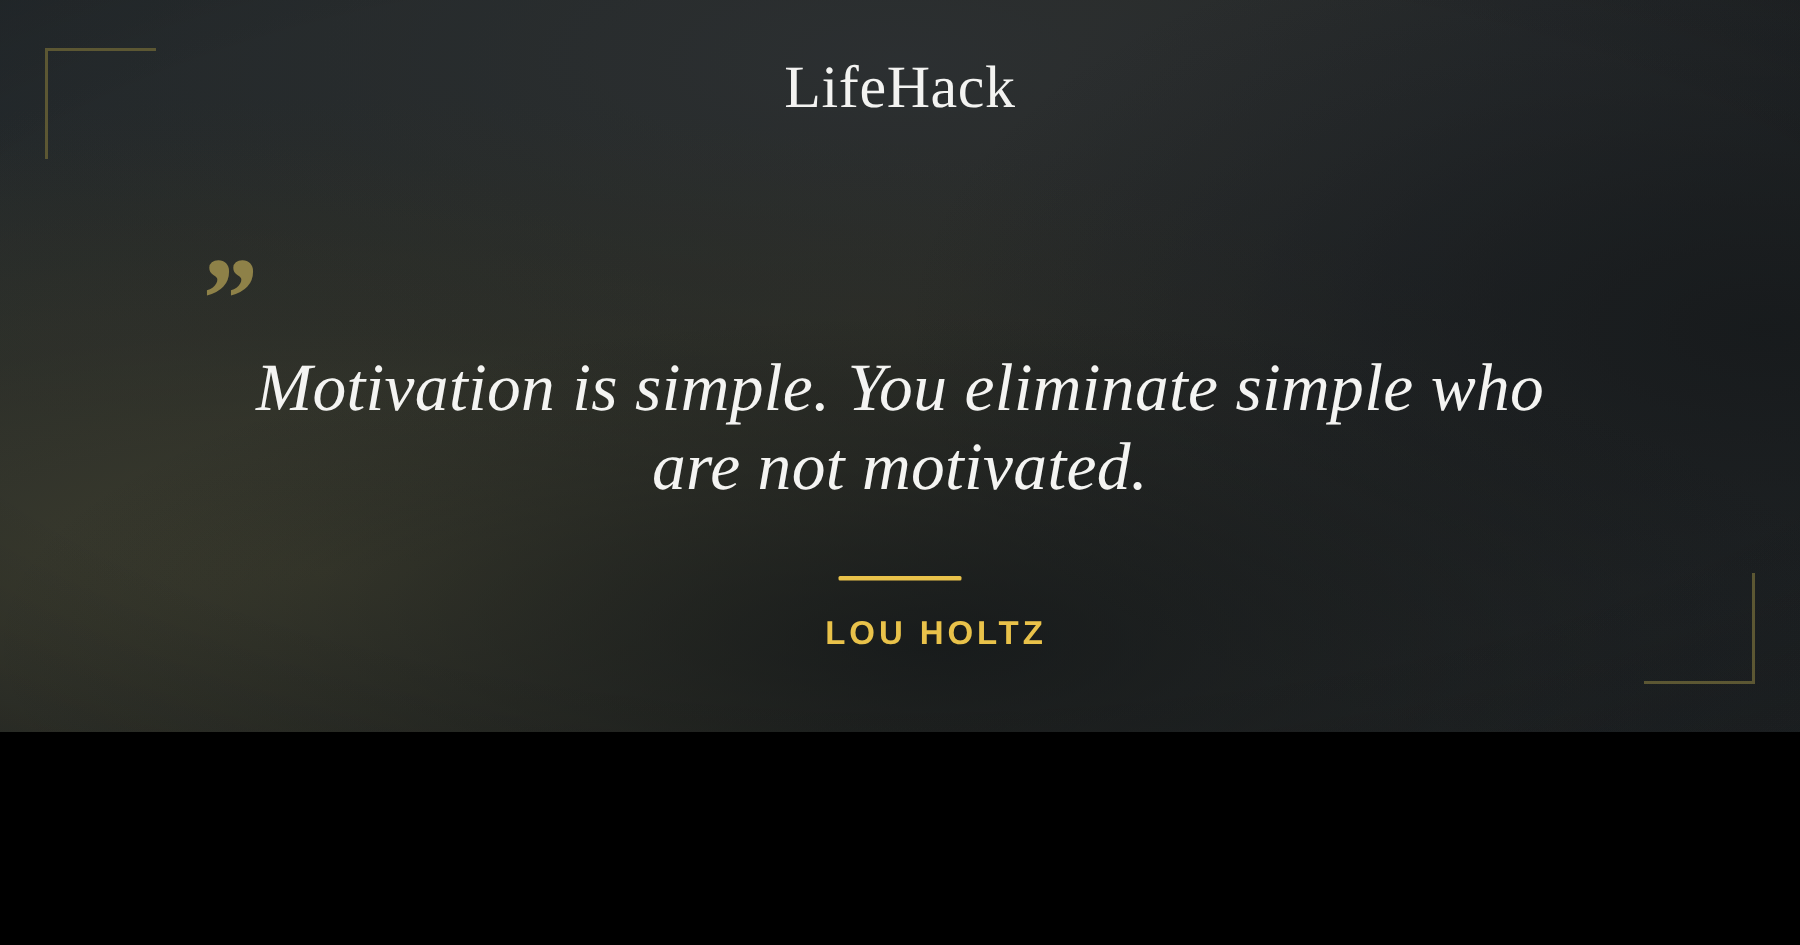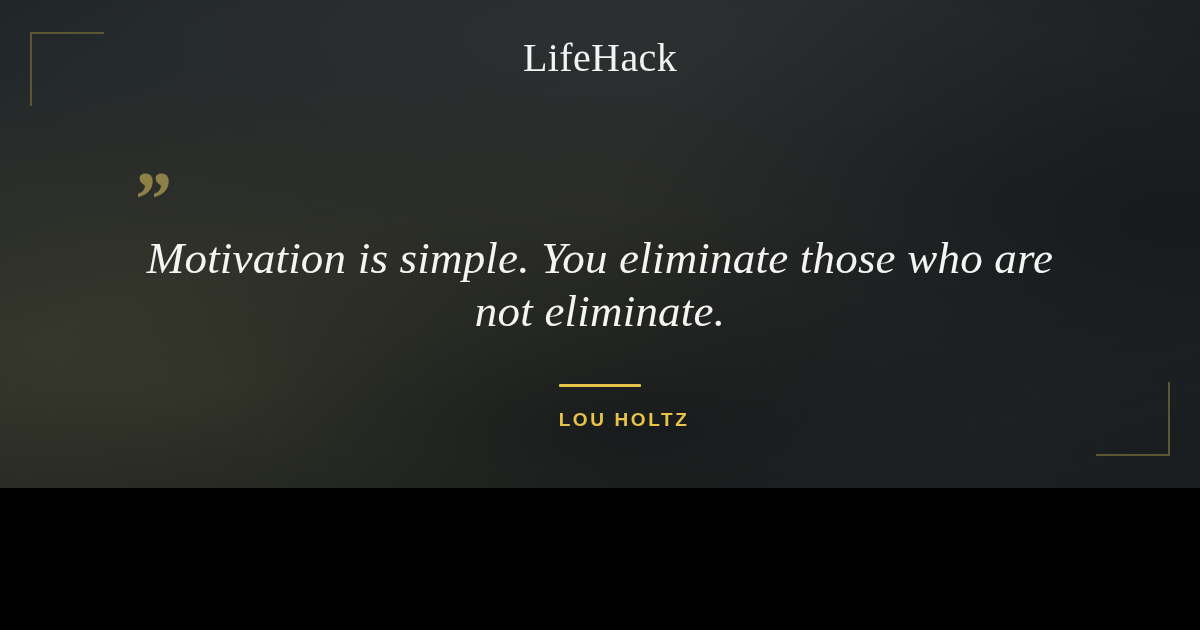--- a/index.html
+++ b/index.html
@@ -111,21 +111,21 @@
     height: 3px;
     background: #e9c24a;
     margin: 46px auto 0 auto;
     border-radius: 1px;
   }
 
   .attribution {
     margin: 22px auto 0 auto;
     text-align: center;
     font-family: "Liberation Sans", sans-serif;
-    font-size: 19px;
+    font-size: 22px;
     font-weight: 700;
     letter-spacing: 2.6px;
     color: #e9c24a;
     padding-left: 48px;
   }
 </style>
 </head>
 <body>
 
 <div class="canvas">
@@ -134,18 +134,18 @@
   <div class="bg-shade"></div>
   <div class="bg-vignette"></div>
 
   <div class="corner corner-tl"></div>
   <div class="corner corner-br"></div>
 
   <div class="brand">LifeHack</div>
 
   <div class="quote-block">
     <div class="quote-mark">”</div>
-    <div class="quote-text">Motivation is simple. You eliminate those who are not eliminate.</div>
+    <div class="quote-text">Motivation is simple. You eliminate simple who are not motivated.</div>
     <div class="divider"></div>
     <div class="attribution">LOU HOLTZ</div>
   </div>
 
 </div>
 
 </body></html>

